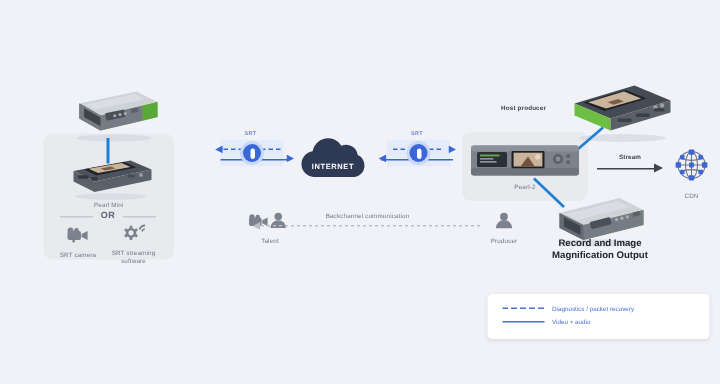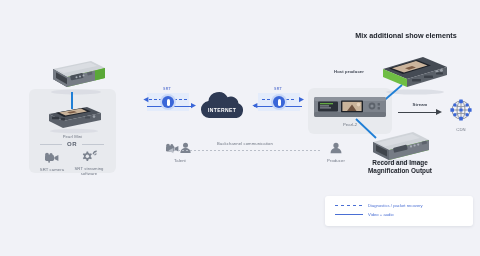--- a/index.html
+++ b/index.html
@@ -278,21 +278,20 @@
     <div class="lbl" style="width:44px;">Talent</div>
   </div>
 
   <div class="abs" style="left:170px;top:150px;width:150px;height:1px;
        background:repeating-linear-gradient(to right,#b9bec8 0 2px,transparent 2px 4px);"></div>
   <svg class="abs" style="left:168px;top:147.6px;" width="6" height="6" viewBox="0 0 6 6">
     <path d="M5.4 0 L0.4 2.6 L5.4 5.2 Z" fill="#b9bec8"></path>
   </svg>
   <div class="abs lbl" style="left:200px;top:141px;width:90px;">Backchannel communication</div>
 
-  <div class="abs title" style="left:352px;top:31px;width:108px;">Mix additional show elements</div>
 
   <div class="abs panel" style="left:308px;top:88px;width:84px;height:46px;"></div>
 
   <div class="dev" style="left:379px;top:53px;">
     <svg width="72" height="42" viewBox="0 0 72 42">
       <ellipse cx="36" cy="39" rx="29" ry="2.6" fill="#d7dae1" opacity=".8"></ellipse>
 
       <path d="M4 16 L44 4 L68 14 L28 26 Z" fill="#454b54"></path>
 
       <path d="M4 16 L4 24 L28 34 L28 26 Z" fill="#6fbe44"></path>

